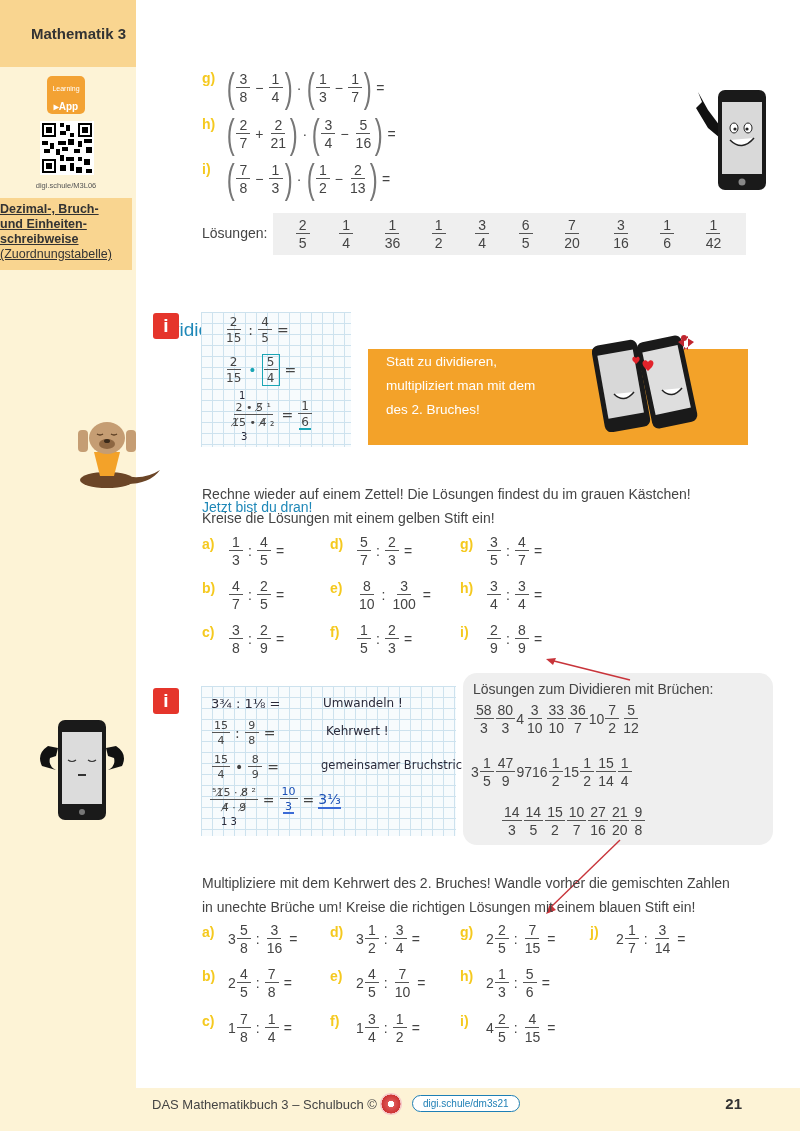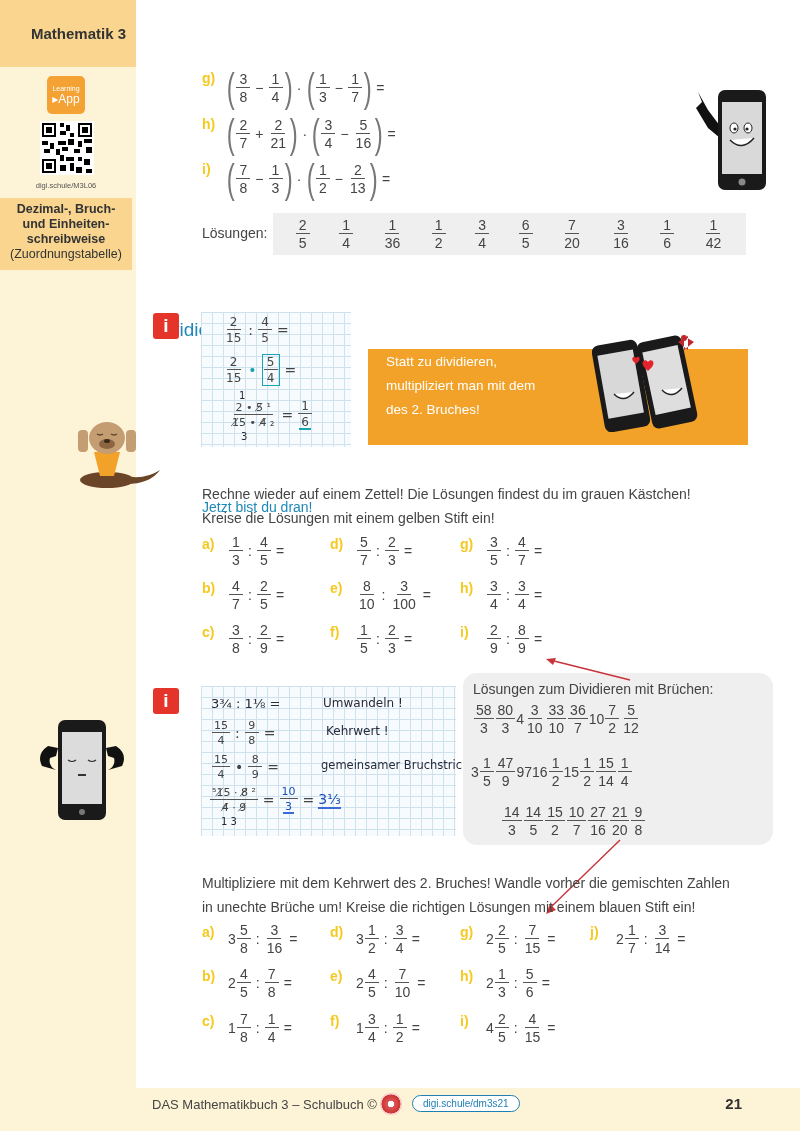--- a/index.html
+++ b/index.html
@@ -3,24 +3,24 @@
 <meta charset="utf-8">
 <style>
   * { box-sizing: border-box; margin: 0; padding: 0; }
   html, body { width: 800px; height: 1131px; overflow: hidden; background: #ffffff; }
   body { font-family: "Liberation Sans", sans-serif; color: #3c3c3c; position: relative; }
 
   
   .sidebar { position: absolute; left: 0; top: 0; width: 136px; height: 1131px; background: #fdf3d6; }
   .sb-title { height: 67px; background: #f9d590; display: flex; align-items: center; justify-content: flex-end; padding-right: 10px; font-weight: bold; font-size: 15px; color: #333; }
   .sb-app { position: absolute; left: 47px; top: 76px; width: 38px; height: 38px; background: #f3a233; border-radius: 5px; color: #fff; text-align: center; font-size: 7px; line-height: 1; padding-top: 9px; }
-  .sb-app .big { font-size: 12px; font-weight: normal; display: block; margin-top: 1px; }
+  .sb-app .big { font-size: 10px; font-weight: bold; display: block; margin-top: 10px; }
   .sb-qr { position: absolute; left: 40px; top: 121px; width: 54px; height: 54px; background: #fff; }
   .sb-qrurl { position: absolute; left: 0; width: 132px; top: 181px; text-align: center; font-size: 7.5px; color: #555; }
-  .sb-topic { position: absolute; left: 0; top: 198px; width: 132px; height: 72px; background: #f9d590; text-align: center; padding-top: 4px; font-size: 12.5px; line-height: 15px; color: #333; }
+  .sb-topic { position: absolute; left: 0; top: 198px; width: 132px; height: 72px; background: #f9d590; text-align: left; padding-top: 4px; font-size: 12.5px; line-height: 15px; color: #333; text-decoration: underline; }
   .sb-topic .b { font-weight: bold; display: block; }
 
   .mascot { position: absolute; }
 
   
   .footer { position: absolute; left: 132px; top: 1088px; width: 668px; height: 43px; background: #fdf3d6; }
   .footer .txt { position: absolute; left: 20px; top: 9px; font-size: 13px; color: #444; }
   .footer .seal { position: absolute; left: 248px; top: 5px; width: 22px; height: 22px; border-radius: 50%; background: radial-gradient(circle, #fff 20%, #d55 22%, #c33 60%, #f6c9c9 62%); }
   .footer .link { position: absolute; left: 280px; top: 7px; border: 1.5px solid #1e7fb5; border-radius: 10px; padding: 2px 10px; font-size: 10px; color: #1e7fb5; background: #fff; }
   .footer .page { position: absolute; right: 58px; top: 7px; font-weight: bold; font-size: 15px; color: #333; }

